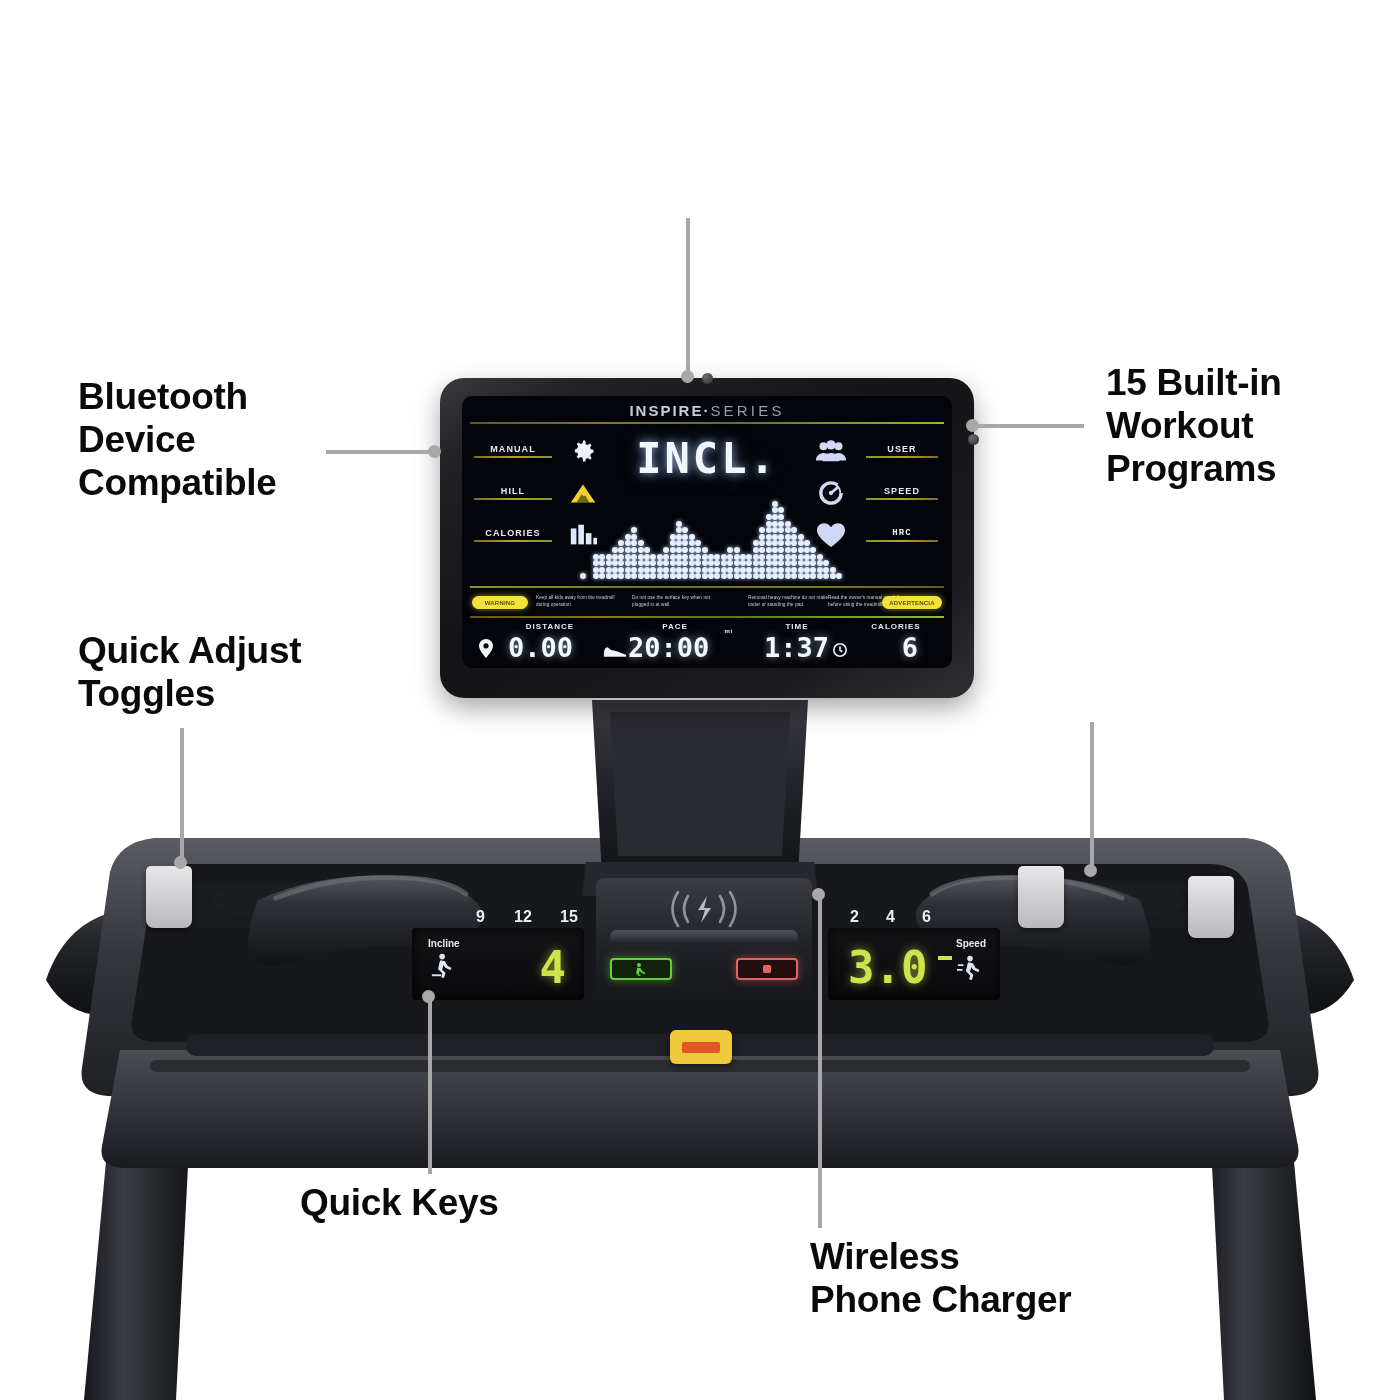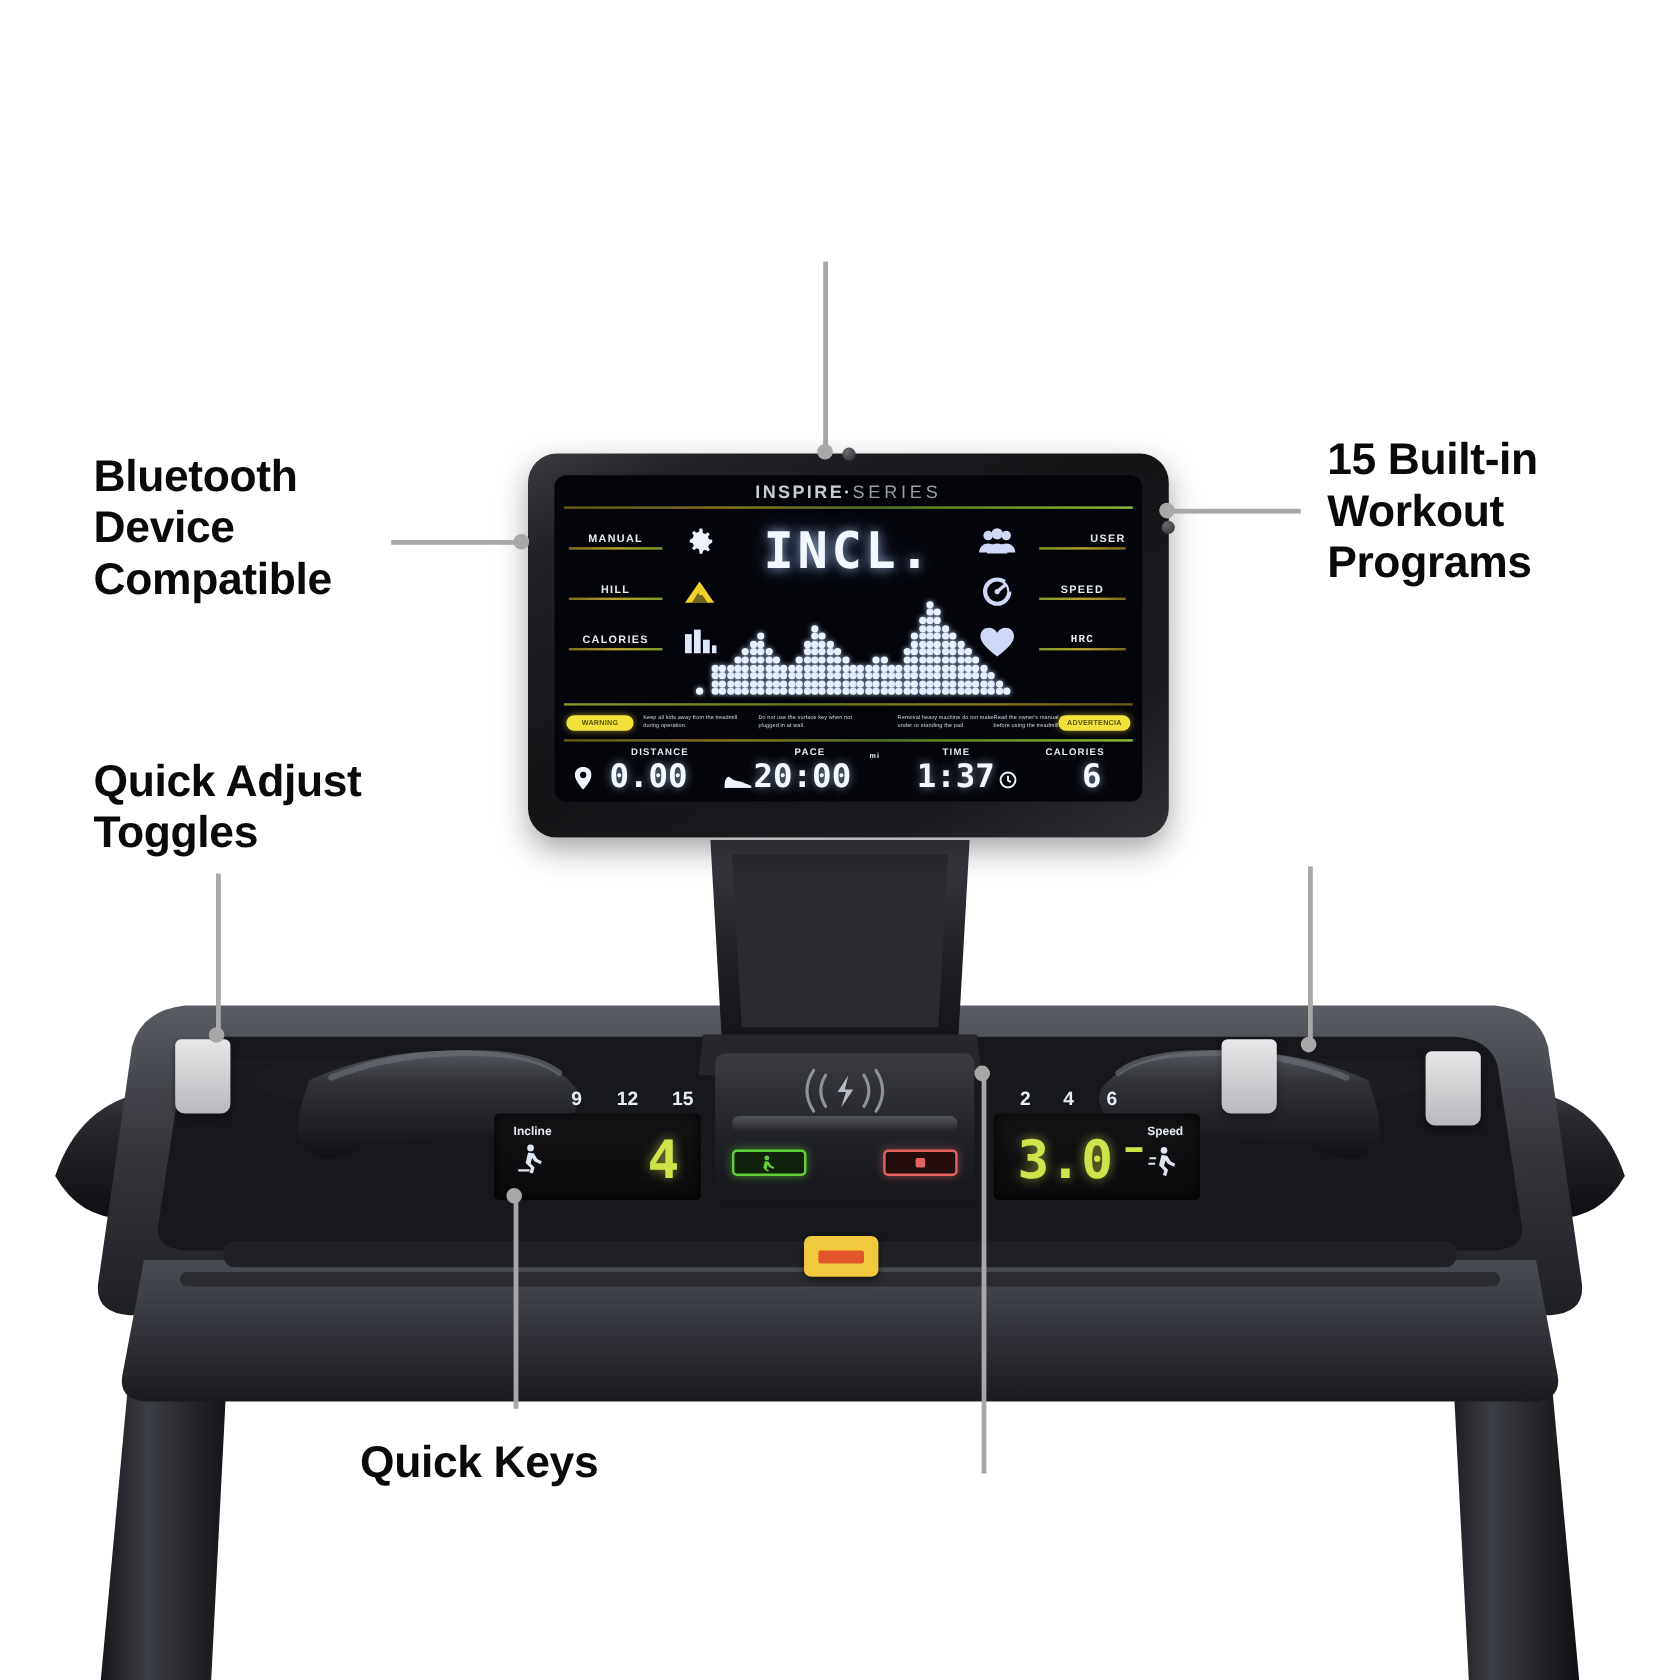--- a/index.html
+++ b/index.html
@@ -280,21 +280,21 @@
       <div class="icon-box" style="right:104px; top:40px; width:34px; height:30px;">
         <svg width="32" height="24" viewBox="0 0 34 24" fill="#cfd9f5">
           <circle cx="9" cy="7" r="4.2"></circle>
             <circle cx="25" cy="7" r="4.2"></circle>
             <circle cx="17" cy="5.5" r="5"></circle>
           <path d="M1 22c0-5 4-8 8-8s8 3 8 8z"></path>
             <path d="M17 22c0-5 4-8 8-8s8 3 8 8z"></path>
           <path d="M8 23c0-6 4-9 9-9s9 3 9 9z"></path>
         </svg>
       </div>
-      <div class="side-label" style="right:14px; top:48px;text-align:right;">USER</div>
+      <div class="side-label" style="right:14px; top:48px;">USER</div>
       <div class="side-underline" style="right:14px; top:60px;"></div>
 
       <div class="icon-box" style="right:104px; top:82px; width:34px; height:30px;">
         <svg width="28" height="28" viewBox="0 0 26 26" fill="none">
           <path d="M13 2a11 11 0 100 22 11 11 0 000-22zm0 3.2A7.8 7.8 0 115.2 13 7.8 7.8 0 0113 5.2z" fill="#cfd9f5"></path>
           <path d="M13 13 L19.5 7.5" stroke="#cfd9f5" stroke-width="2.6" stroke-linecap="round"></path>
           <circle cx="13" cy="13" r="2" fill="#cfd9f5"></circle>
           <path d="M20 4 A11 11 0 0124 13" stroke="#04050a" stroke-width="3.4" fill="none"></path>
         </svg>
       </div>
@@ -672,20 +672,22 @@
   <div class="dot" style="left:966px; top:419px;"></div>
 
   <div class="callout" style="left:78px; top:630px; width:320px;">Quick Adjust
 Toggles</div>
   <div class="lead v" style="left:180px; top:728px; height:134px;"></div>
   <div class="dot" style="left:174px; top:856px;"></div>
 
   <div class="lead v" style="left:1090px; top:722px; height:148px;"></div>
   <div class="dot" style="left:1084px; top:864px;"></div>
 
-  <div class="callout" style="left:300px; top:1182px; width:300px;margin-top:16px;">Quick Keys</div>
+  <div class="callout" style="left:300px; top:1182px; width:300px;">Quick Keys</div>
   <div class="lead v" style="left:428px; top:996px; height:178px;"></div>
   <div class="dot" style="left:422px; top:990px;"></div>
 
+  <div class="callout" style="left:810px; top:1236px; width:340px;">Wireless
+Phone Charger</div>
   <div class="lead v" style="left:818px; top:894px; height:334px;"></div>
   <div class="dot" style="left:812px; top:888px;"></div>
 
 </div>
 
 </body></html>

